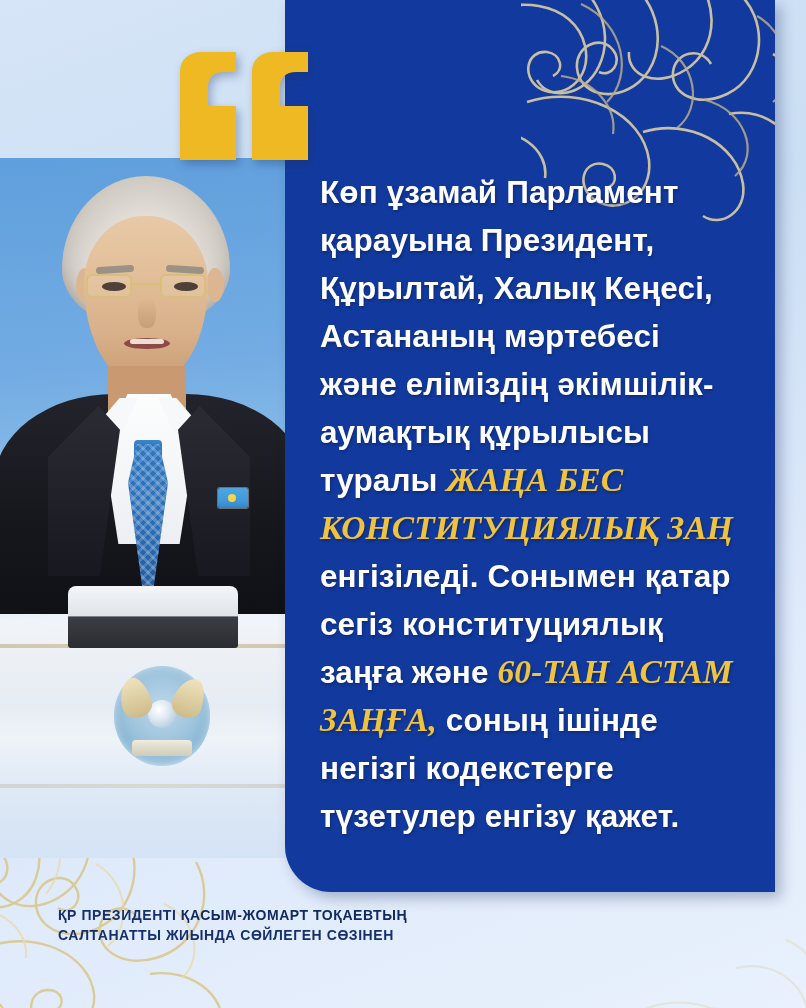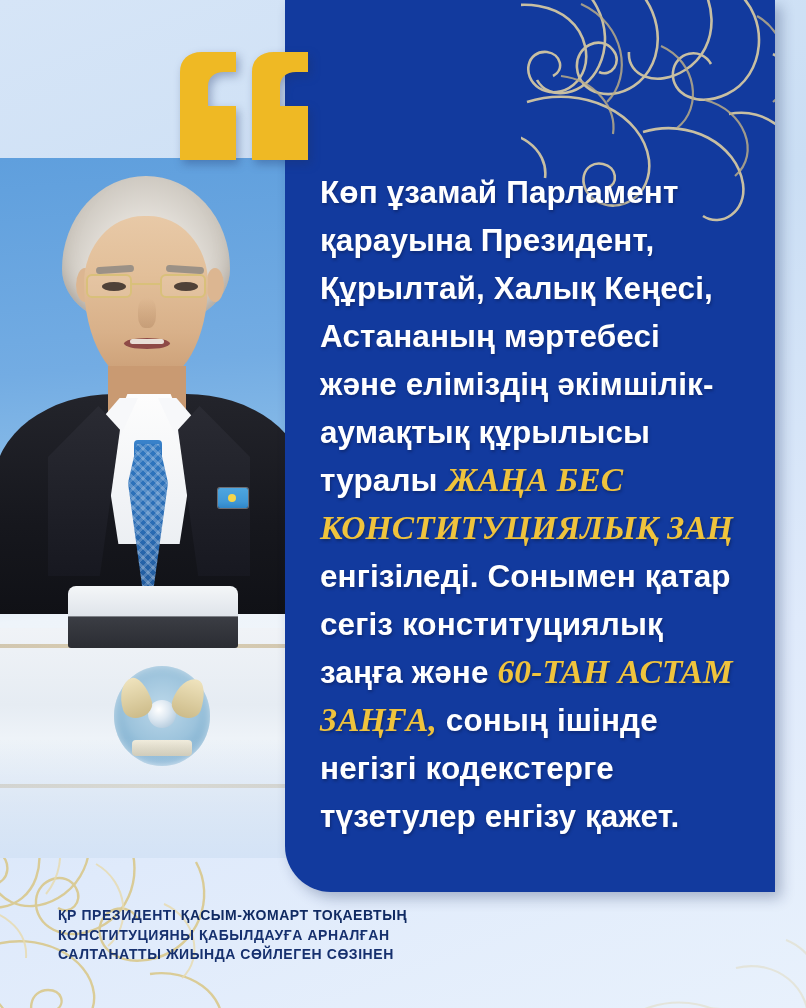--- a/index.html
+++ b/index.html
@@ -351,17 +351,16 @@
       <path d="M74 20 C74 8 82 0 96 0 L130 0 L130 108 L74 108 Z M130 0 L130 54 L102 54 L102 34 C102 26 108 20 118 20 L130 20 Z" fill="#efb924" fill-rule="evenodd"></path>
     </svg>
   </div>
 
   <div id="quote-text">
     <span>Көп ұзамай Парламент қарауына Президент, Құрылтай, Халық Кеңесі, Астананың мәртебесі және еліміздің әкімшілік-аумақтық құрылысы туралы </span><span class="gold">ЖАҢА БЕС КОНСТИТУЦИЯЛЫҚ ЗАҢ</span><span> енгізіледі. Сонымен қатар сегіз конституциялық заңға және </span><span class="gold">60-ТАН АСТАМ ЗАҢҒА,</span><span> соның ішінде негізгі кодекстерге түзетулер енгізу қажет.</span>
   </div>
 
   <div id="caption">
     <div><span>ҚР ПРЕЗИДЕНТІ </span><span class="strong">ҚАСЫМ-ЖОМАРТ ТОҚАЕВТЫҢ</span></div>
-    <div>КОНСТИТУЦИЯНЫ ҚАБЫЛДАУҒА АРНАЛҒАН</div>
     <div>САЛТАНАТТЫ ЖИЫНДА СӨЙЛЕГЕН СӨЗІНЕН</div>
   </div>
 
 </div>
 
 </body></html>

